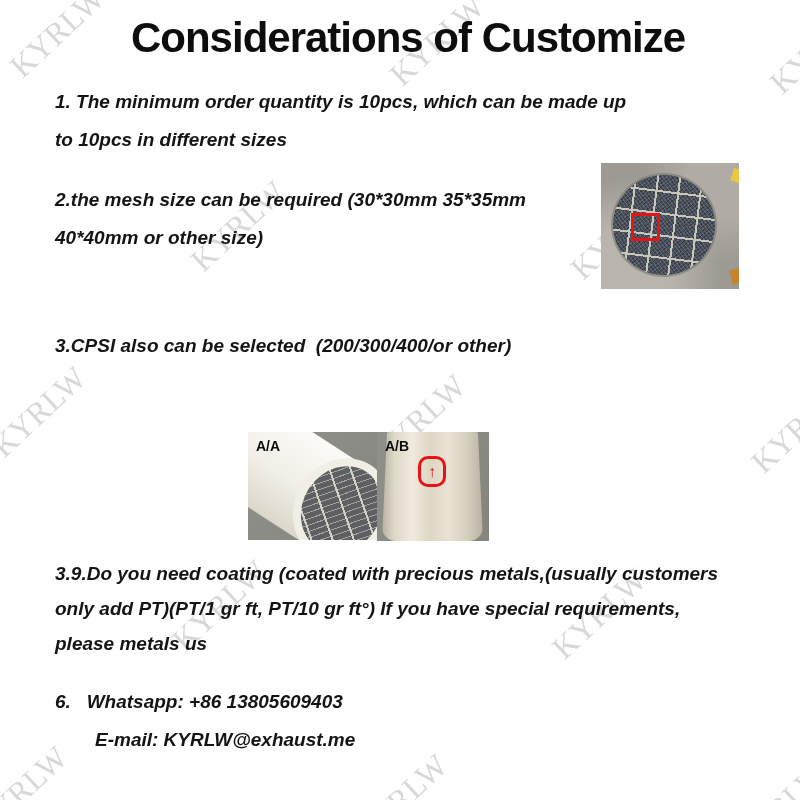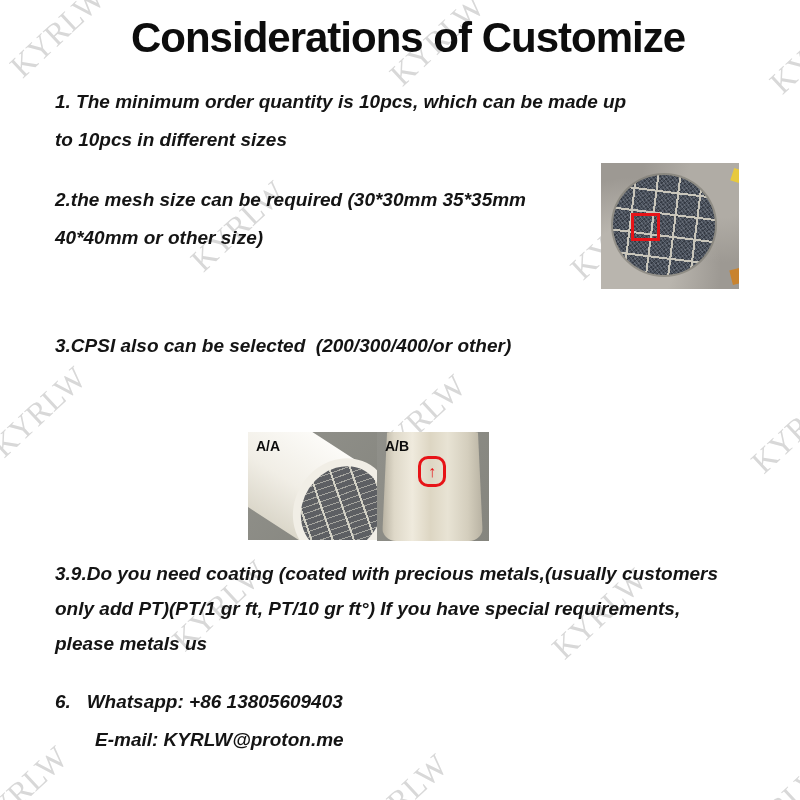--- a/index.html
+++ b/index.html
@@ -135,21 +135,21 @@
 
 
   <div class="para p5">
     <div class="line">3.9.Do you need coating (coated with precious metals,(usually customers</div>
     <div class="line">only add PT)(PT/1 gr ft, PT/10 gr ft°) If you have special requirements,</div>
     <div class="line">please metals us</div>
   </div>
 
   <div class="para p6">
     <div class="line">6.   Whatsapp: +86 13805609403</div>
-    <div class="line line-indent">E-mail: KYRLW@proton.me</div>
+    <div class="line line-indent">E-mail: KYRLW@exhaust.me</div>
   </div>
 
   <div class="mesh-photo">
     <div class="mesh-disc"></div>
     <div class="red-square"></div>
     <div class="yellow-bit-top"></div>
     <div class="yellow-bit-bottom"></div>
   </div>
 
   <div class="photo photo-aa">

